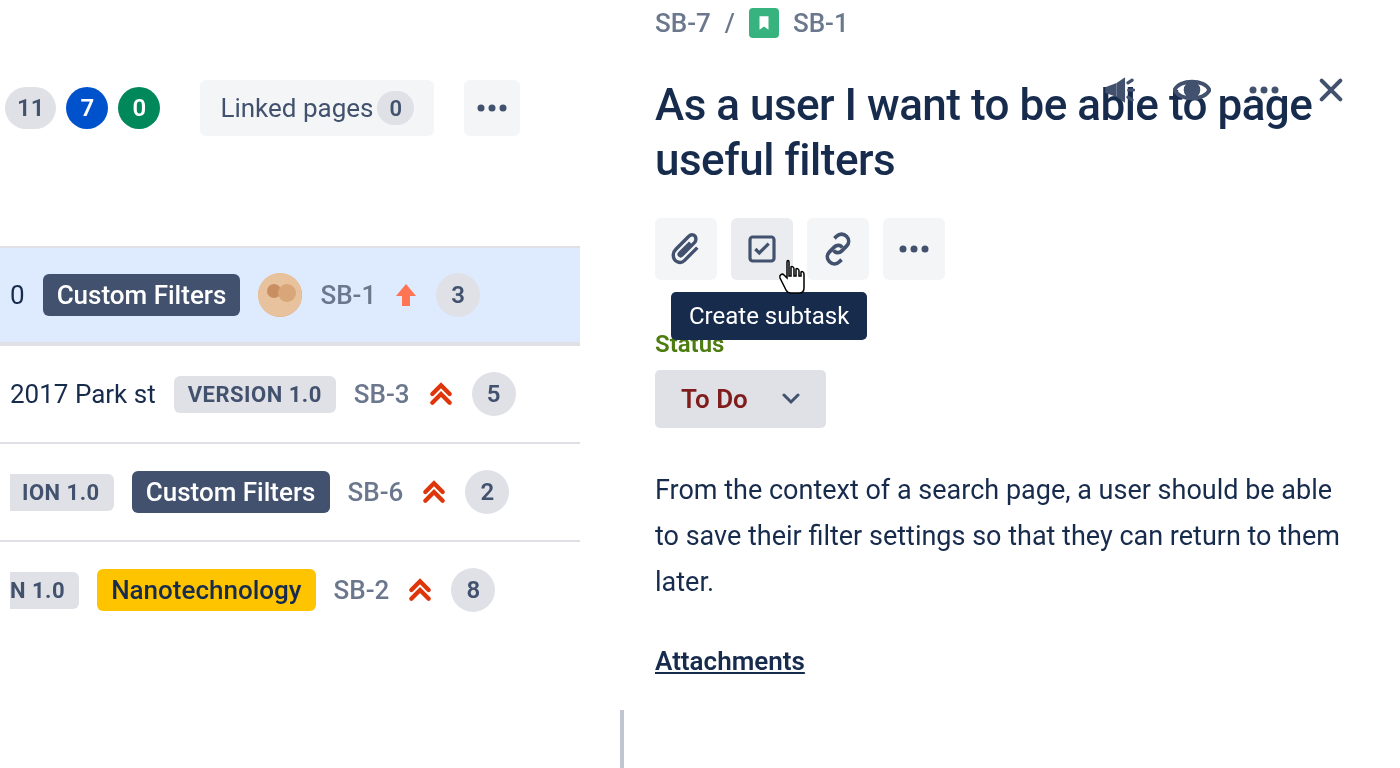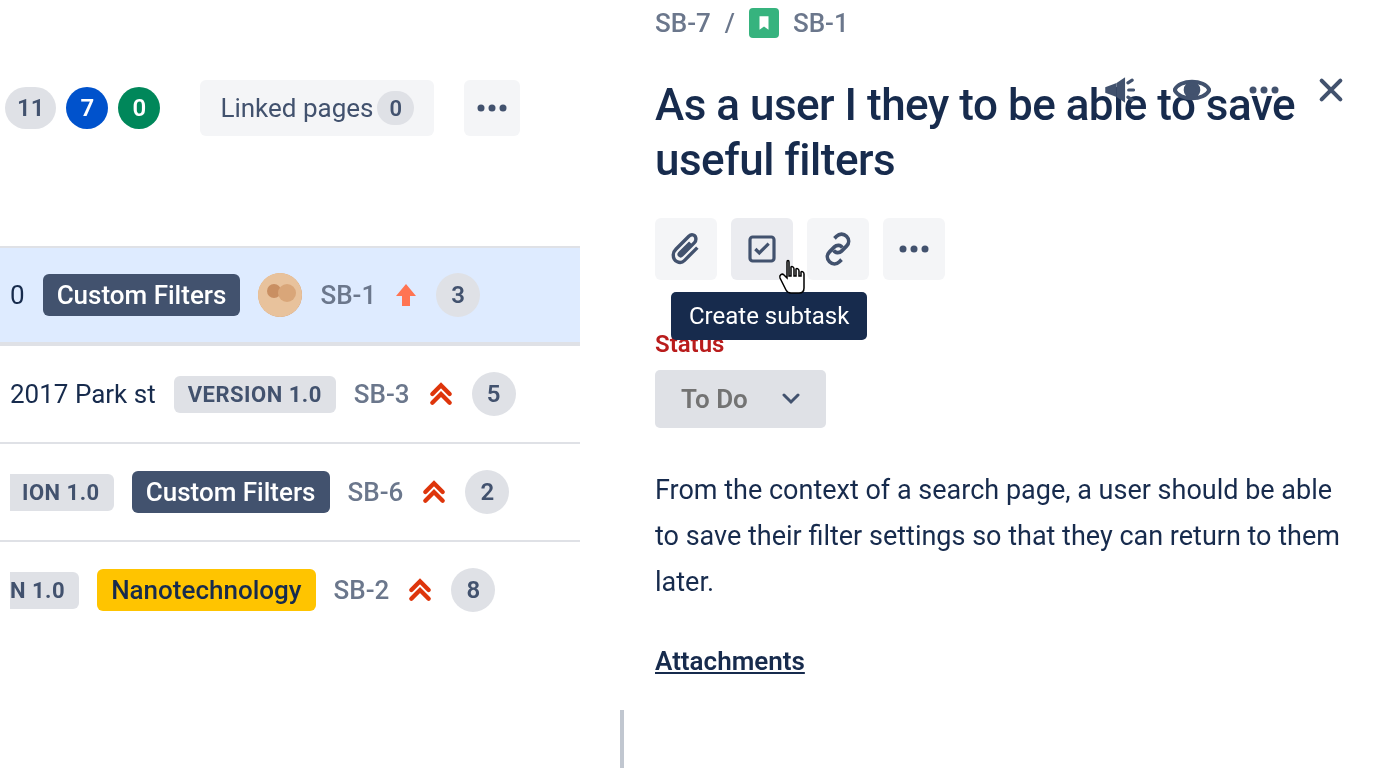--- a/index.html
+++ b/index.html
@@ -39,22 +39,22 @@
 .header-actions .act { cursor: pointer; display: inline-flex; align-items: center; justify-content: center; }
 
 .issue-title { font-size: 44px; font-weight: 500; color: #172B4D; margin-top: 40px; line-height: 1.25; letter-spacing: -0.5px; }
 
 .action-toolbar { display: flex; gap: 14px; margin-top: 30px; position: relative; }
 .tool-btn { width: 62px; height: 62px; border-radius: 6px; background: #F4F5F7; display: inline-flex; align-items: center; justify-content: center; color: #42526E; cursor: pointer; }
 .tool-btn.hover { background: #EBECF0; }
 .tooltip { position: absolute; top: 74px; left: 16px; background: #172B4D; color: #fff; font-size: 24px; padding: 10px 18px; border-radius: 5px; white-space: nowrap; z-index: 10; }
 .cursor-hand { position: absolute; left: 122px; top: 40px; z-index: 20; pointer-events:none; }
 
-.status-label { font-size: 24px; font-weight: 600; color: #b91c1c; margin-top: 50px; }
-.status-btn { display: inline-flex; align-items: center; gap: 34px; background: #DFE1E6; color: #737373; font-size: 26px; font-weight: 600; padding: 14px 26px; border-radius: 5px; margin-top: 12px; cursor: pointer; }
+.status-label { font-size: 24px; font-weight: 600; color: #4d7c0f; margin-top: 50px; }
+.status-btn { display: inline-flex; align-items: center; gap: 34px; background: #DFE1E6; color: #7f1d1d; font-size: 26px; font-weight: 600; padding: 14px 26px; border-radius: 5px; margin-top: 12px; cursor: pointer; }
 
 .description { font-size: 27px; color: #172B4D; margin-top: 40px; line-height: 1.7; }
 .section-title { font-size: 26px; font-weight: 600; color: #172B4D; margin-top: 40px; text-decoration: underline; }
 .right-divider { position:absolute; left: 620px; top: 710px; width: 4px; height: 60px; background:#C1C7D0; }
 
 svg { display: block; }
 </style>
 </head>
 <body>
 
@@ -173,21 +173,21 @@
           <circle cx="26" cy="4" r="3.5" fill="#42526E"></circle>
         </svg>
     </span>
     <span class="act">
       <svg width="28" height="28" viewBox="0 0 24 24" stroke="#42526E" stroke-width="3.5" stroke-linecap="round">
           <path d="M4 4 L20 20 M20 4 L4 20"></path>
         </svg>
     </span>
   </div>
 
-  <h1 class="issue-title">As a user I they to be able to save useful filters</h1>
+  <h1 class="issue-title">As a user I want to be able to page useful filters</h1>
 
   <div class="action-toolbar">
     <span class="tool-btn">
       <svg width="34" height="34" viewBox="0 0 24 24" fill="none" stroke="#42526E" stroke-width="2.4">
           <path d="M20 11 L11 20 C8 23 3 21 3 16 C3 14 4 13 5 12 L14 3 C16 1 19 2 19 5 C19 6 18.5 7 18 7.5 L9 16.5 C8 17.5 6.5 16 7.5 15 L15 7.5"></path>
         </svg>
     </span>
     <span class="tool-btn hover">
       <svg width="32" height="32" viewBox="0 0 24 24" fill="none" stroke="#42526E" stroke-width="2.4">
           <rect x="3" y="3" width="18" height="18" rx="2"></rect>

